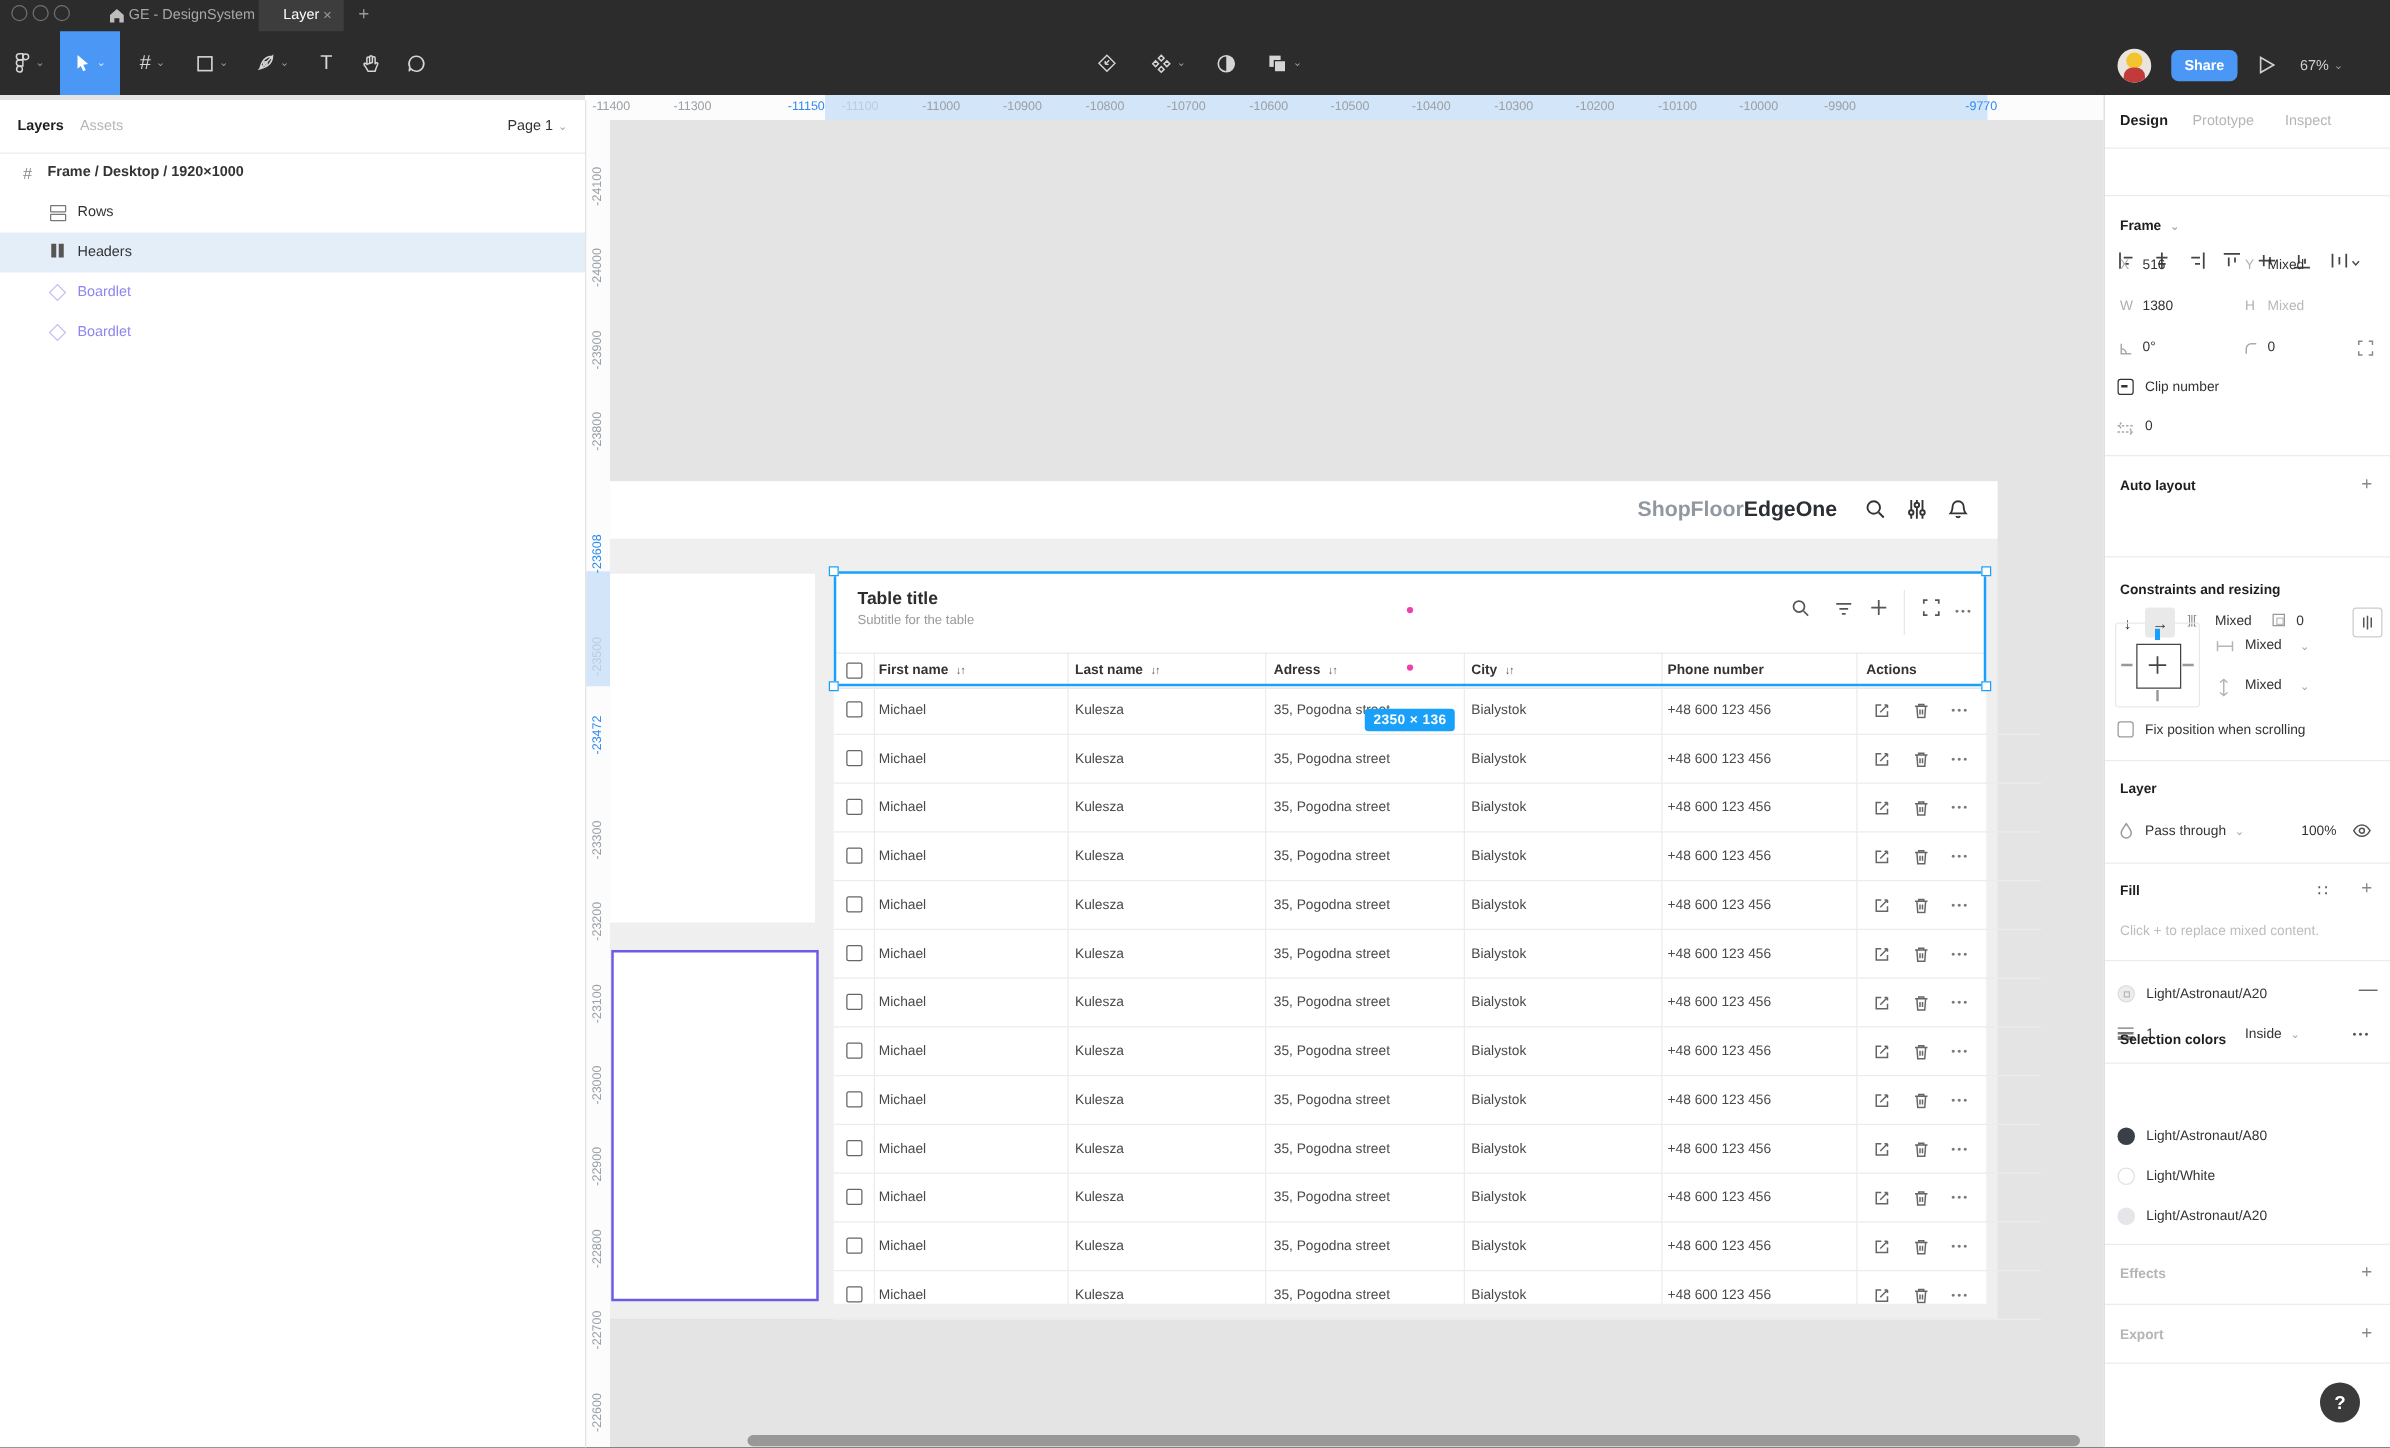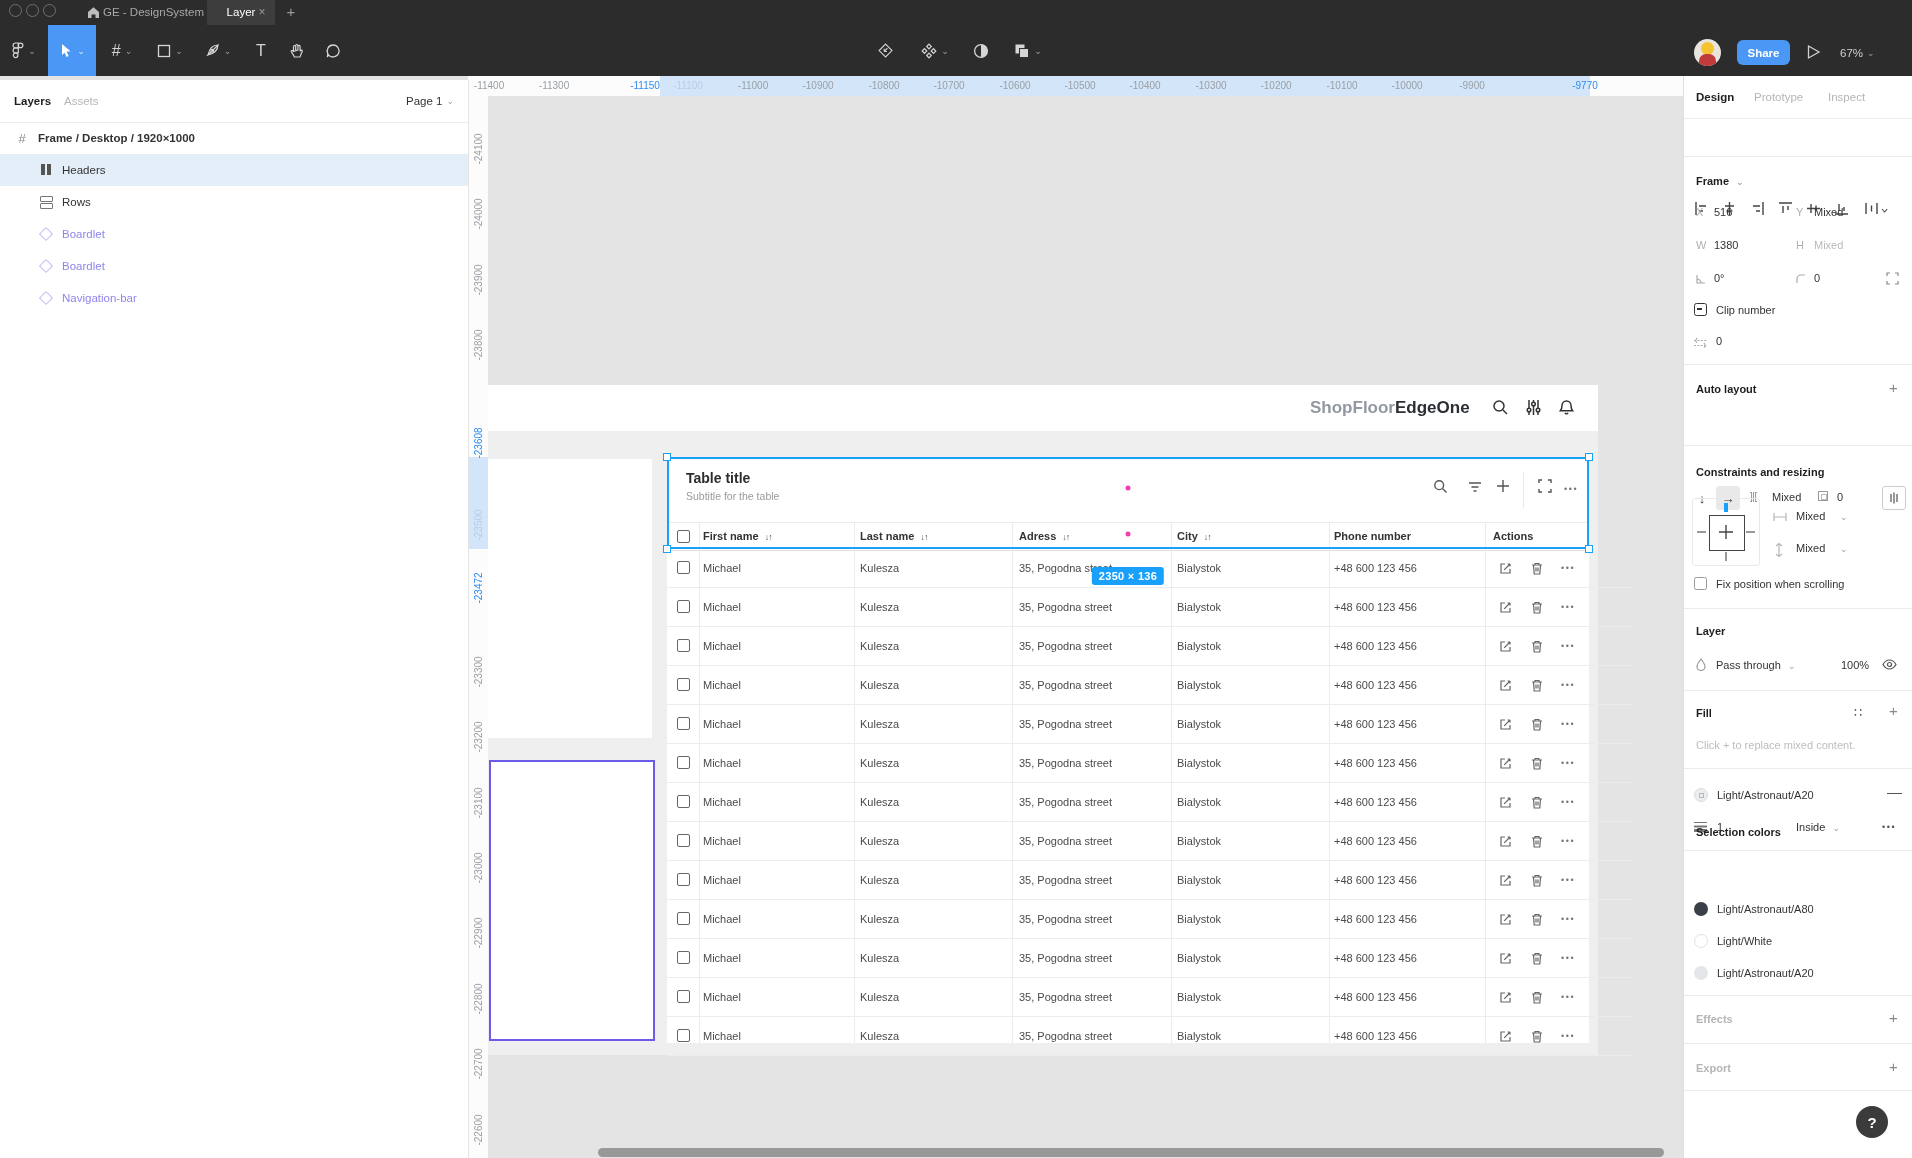--- a/index.html
+++ b/index.html
@@ -266,63 +266,55 @@
     <div class="abs ltree">
 
     <div class="lrow root icon-frame">
         <span class="lic">
           <span class="ic ic-frame">#</span>
 
         </span>
         <span class="lbl">Frame / Desktop / 1920×1000</span>
 
       </div>
-        <div class="lrow child icon-headers hl">
-        <span class="lic">
-
-          <span class="ic ic-headers"><span></span><span></span></span>
-
-        </span>
-        <span class="lbl">Headers</span>
-
-      </div>
         <div class="lrow child icon-rows">
         <span class="lic">
 
           <span class="ic ic-rows">
               <span></span>
               <span></span>
             </span>
 
         </span>
         <span class="lbl">Rows</span>
 
       </div>
+        <div class="lrow child icon-headers hl">
+        <span class="lic">
+
+          <span class="ic ic-headers"><span></span><span></span></span>
+
+        </span>
+        <span class="lbl">Headers</span>
+
+      </div>
         <div class="lrow child icon-comp comp">
         <span class="lic">
 
           <span class="ic ic-comp"></span>
         </span>
         <span class="lbl">Boardlet</span>
 
       </div>
         <div class="lrow child icon-comp comp">
         <span class="lic">
 
           <span class="ic ic-comp"></span>
         </span>
         <span class="lbl">Boardlet</span>
-
-      </div>
-        <div class="lrow child icon-comp comp">
-        <span class="lic">
-
-          <span class="ic ic-comp"></span>
-        </span>
-        <span class="lbl">Navigation-bar</span>
 
       </div>
       </div>
   </div>
 
   <div class="abs canvas">
 
     <div class="page"></div>
     <div class="dnavbar">
       <div class="logo">

